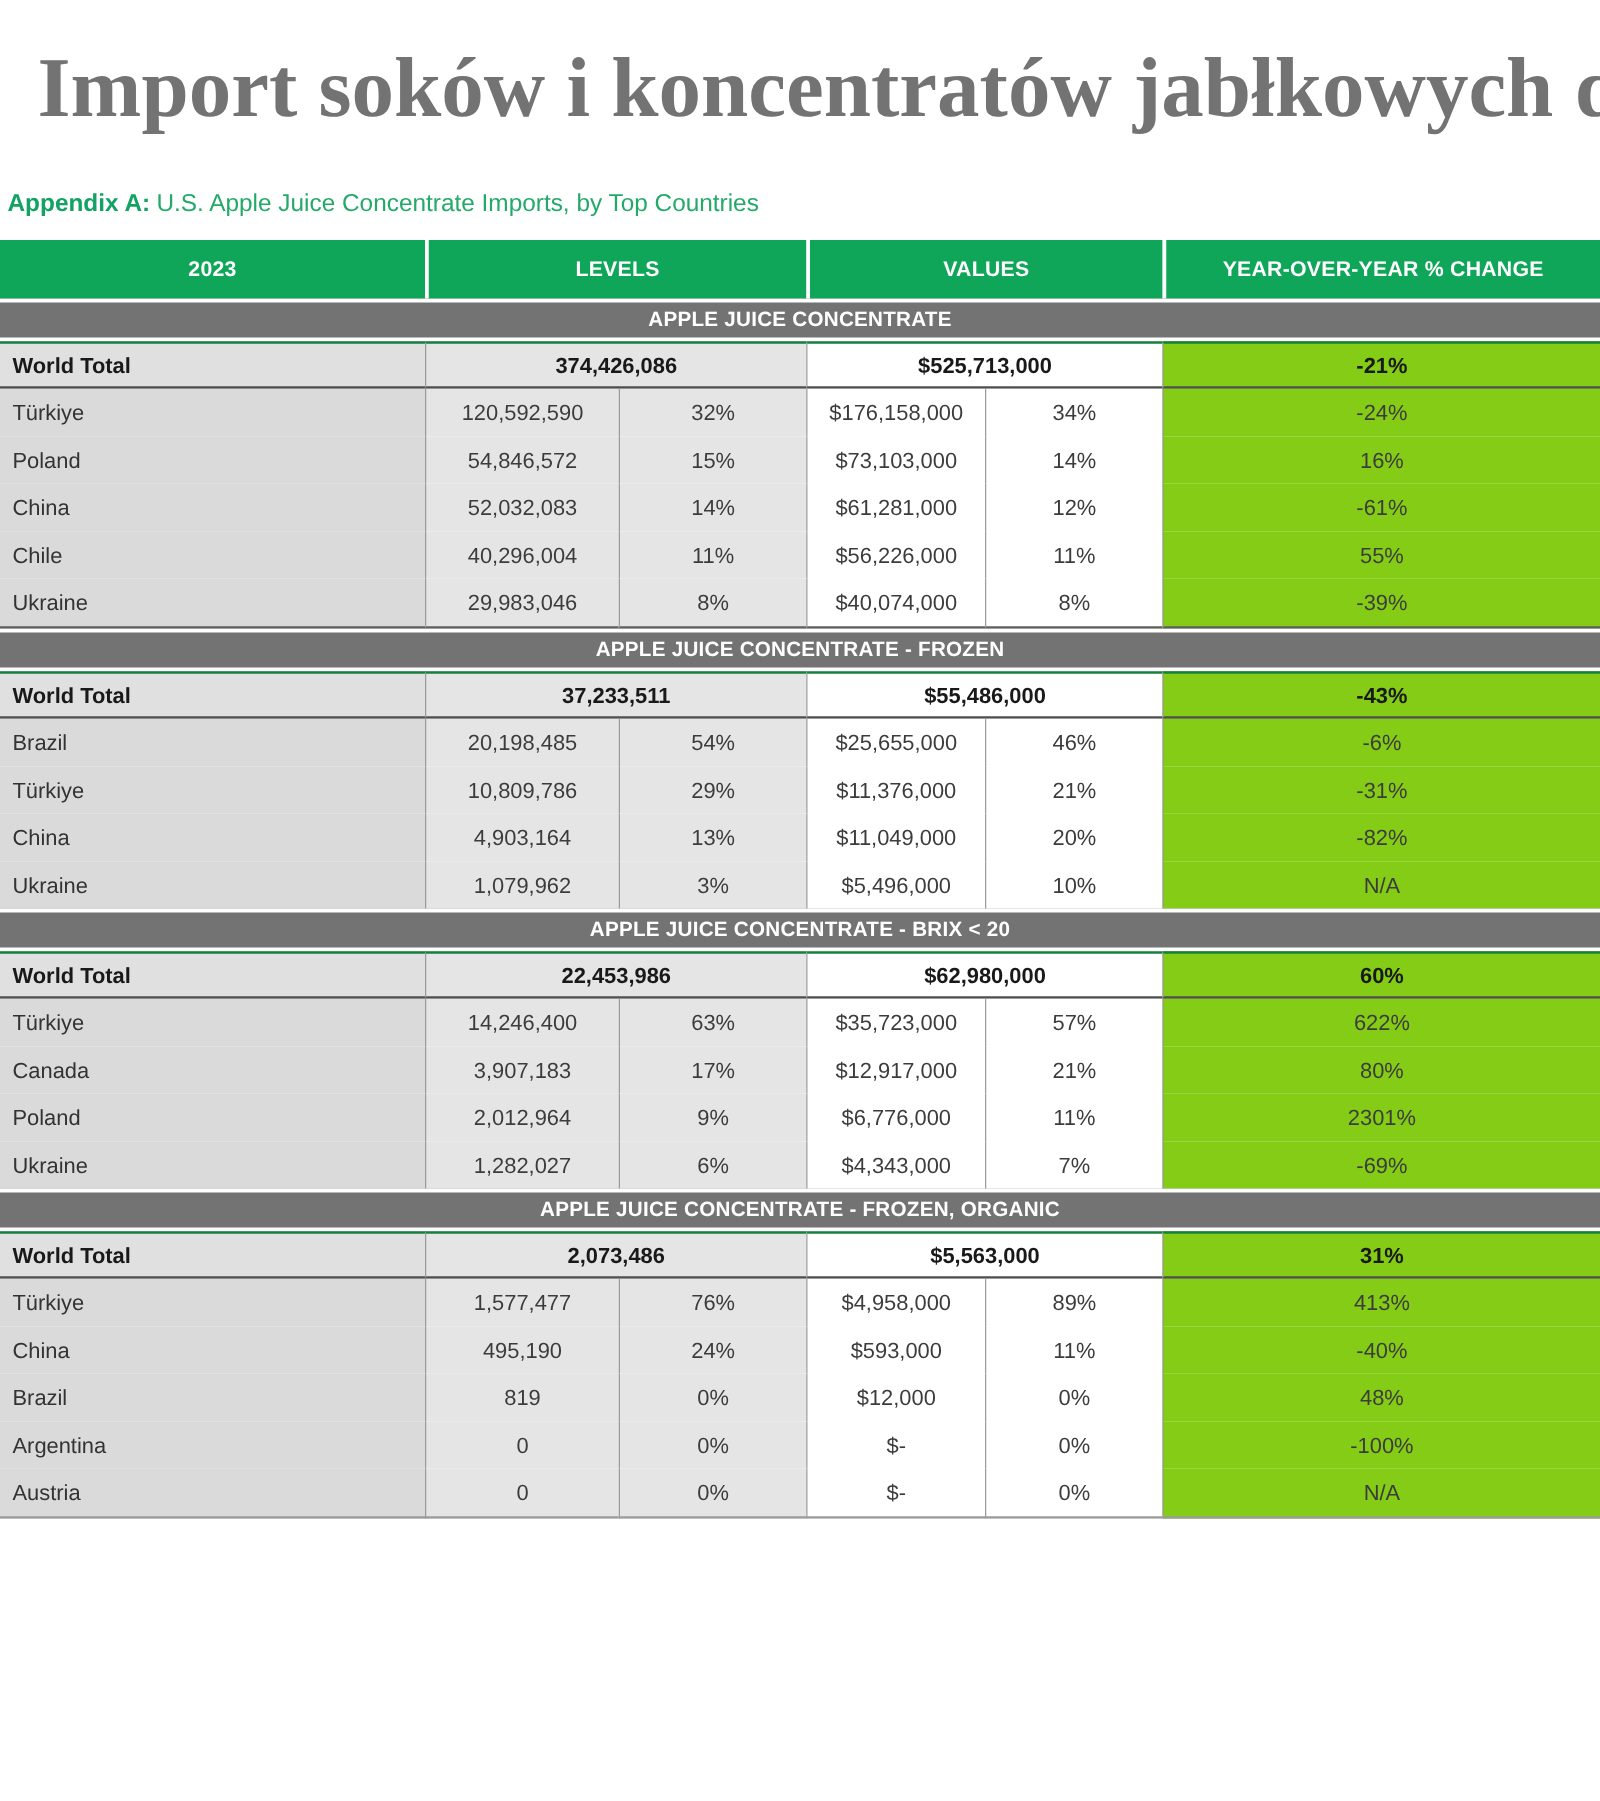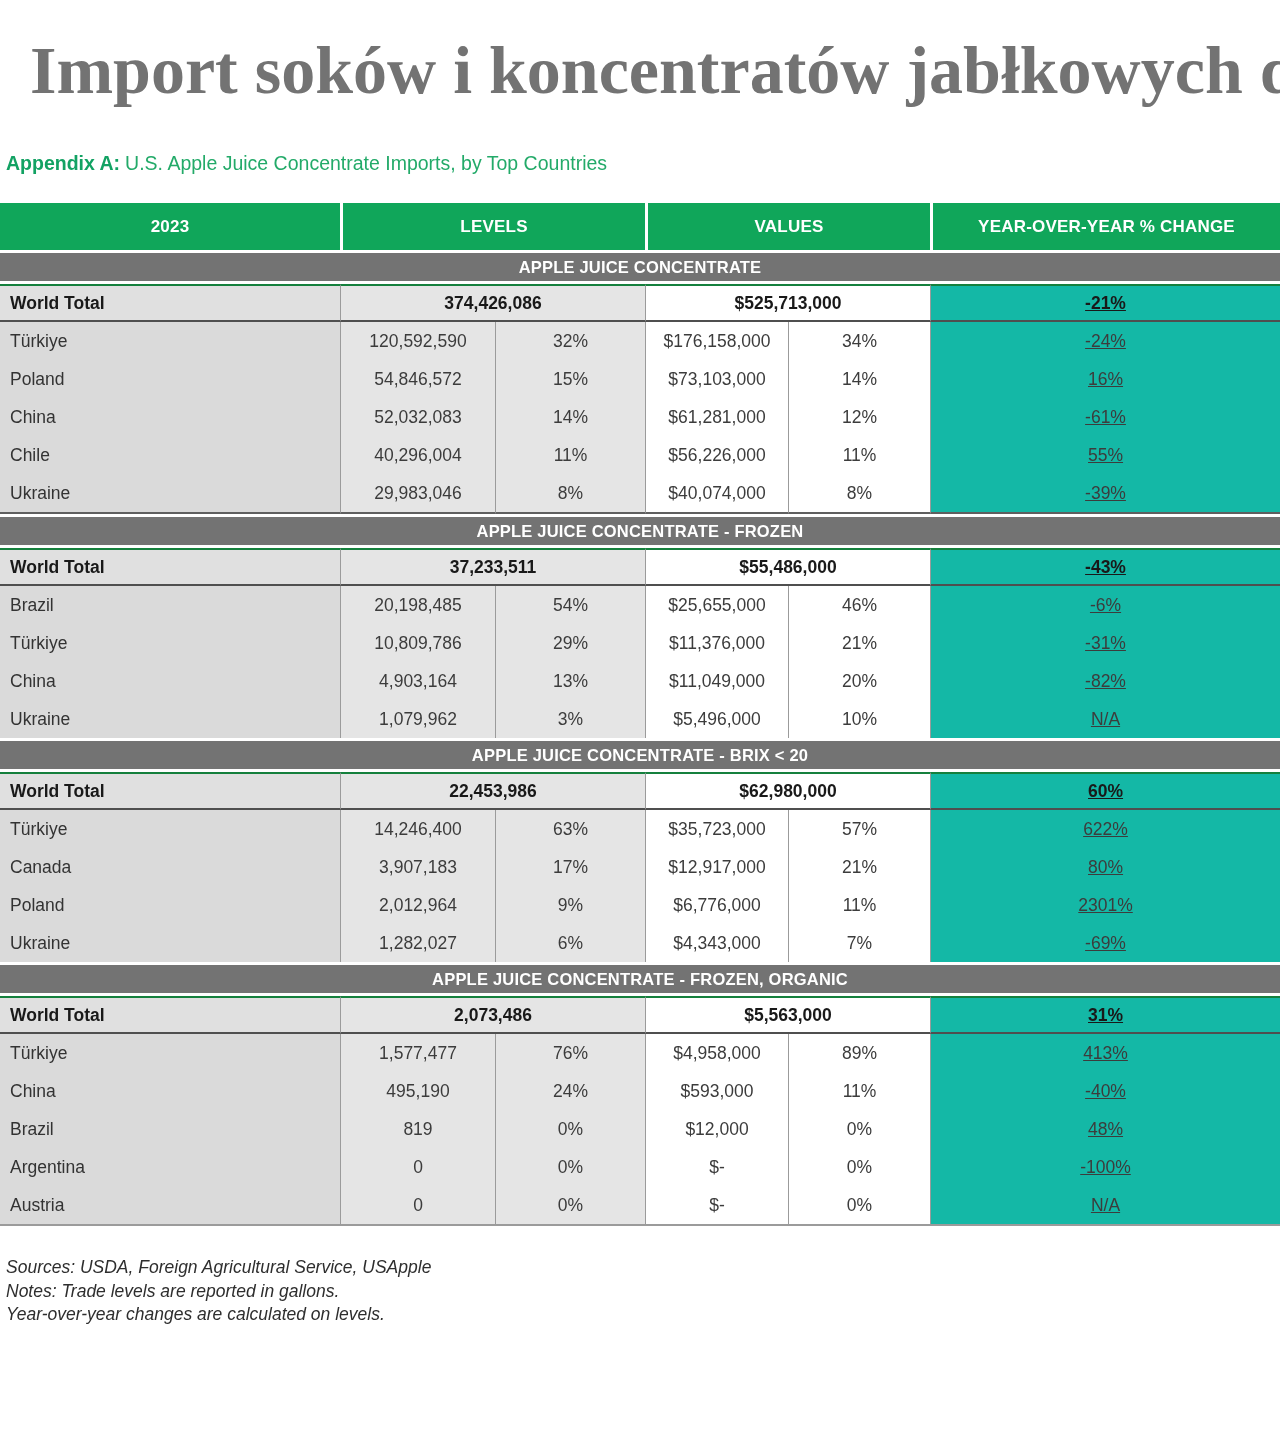--- a/index.html
+++ b/index.html
@@ -17,21 +17,21 @@
 
   .appendix { margin:44px 0 0 6px; font-size:19.5px; color:#23aa69; }
   .appendix strong { font-weight:700; color:#12a263; }
   .appendix span { margin-left:5px; }
 
   table.imports {
     width:1280px;
     table-layout:fixed;
     border-collapse:separate;
     border-spacing:0;
-    margin-top:28px;
+    margin-top:17px;
     border-radius:19px;
   }
   col.c1 { width:340px; }
   col.c2 { width:155px; }
   col.c3 { width:150px; }
   col.c4 { width:143px; }
   col.c5 { width:142px; }
   col.c6 { width:350px; }
 
   thead th {
@@ -51,21 +51,21 @@
     color:#3c3c3c;
     text-align:center;
     height:38px;
     padding:0;
   }
   tbody td + td { border-left:1px solid #9b9b9b; }
 
   .c-label { text-align:left; padding-left:10px; background:#dadada; color:#333333; }
   .c-level, .c-pct { background:#e5e5e5; }
   .c-value, .c-vpct { background:#ffffff; }
-  .c-yoy { background:#14b8a6;text-decoration:underline; }
+  .c-yoy { background:#84cc16; }
 
   tr.band td {
     background:#737373;
     color:#ffffff;
     font-weight:700;
     font-size:16.5px;
     height:28px;
     text-align:center;
     border-top:3px solid #ffffff;
     border-bottom:3px solid #ffffff;
@@ -294,19 +294,14 @@
           <td class="c-label">Austria</td>
           <td class="c-level">0</td>
           <td class="c-pct">0%</td>
           <td class="c-value">$-</td>
           <td class="c-vpct">0%</td>
           <td class="c-yoy">N/A</td>
         </tr>
       </tbody>
   </table>
 
-  <div class="notes">
-    <p>Sources: USDA, Foreign Agricultural Service, USApple</p>
-    <p>Notes: Trade levels are reported in gallons.</p>
-    <p>Year-over-year changes are calculated on levels.</p>
-  </div>
 
 </div>
 
 </body></html>

